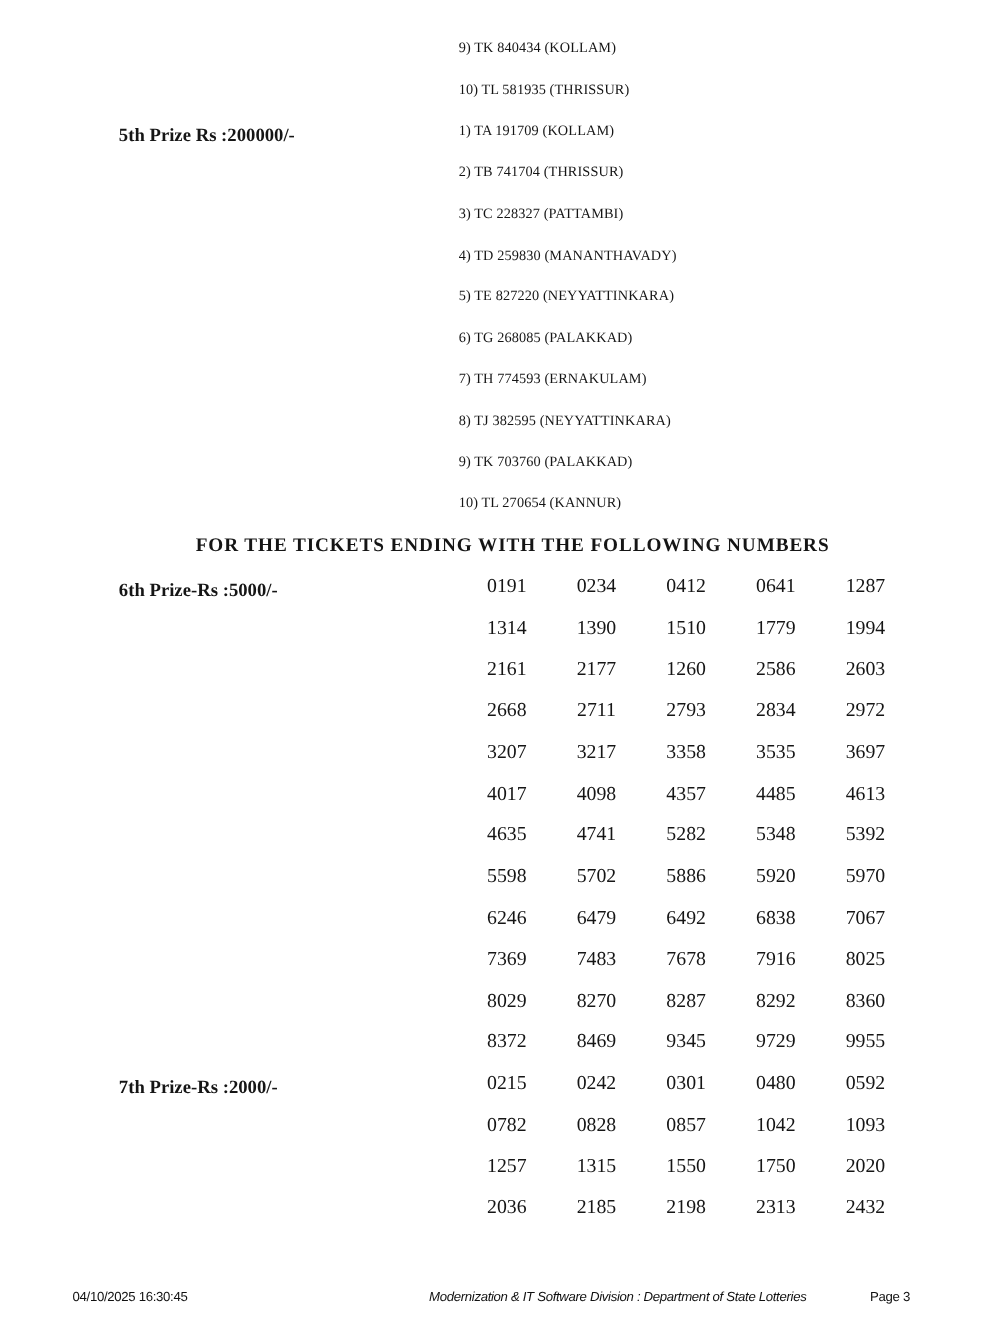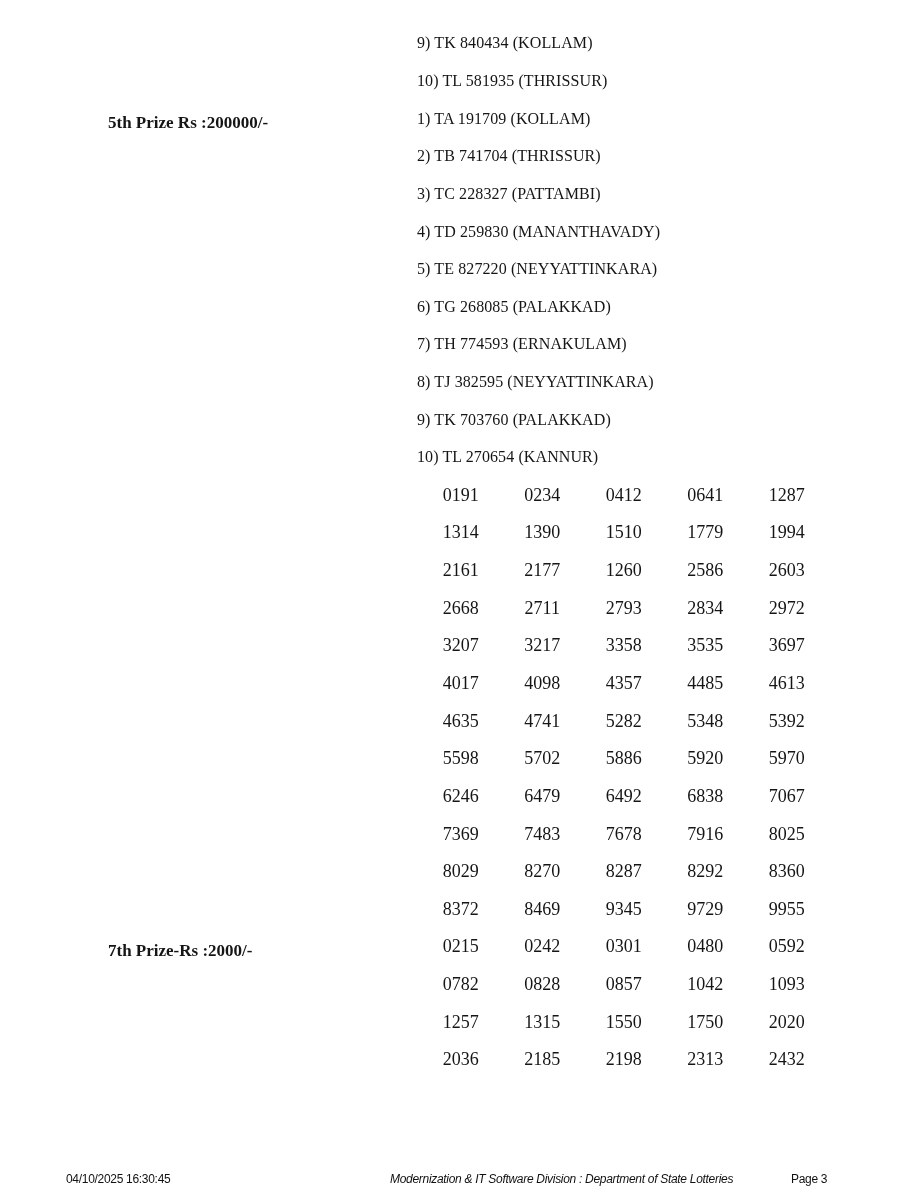--- a/index.html
+++ b/index.html
@@ -13,21 +13,21 @@
     overflow: hidden;
   }
   .content { padding-top: 24.4px; }
   .line {
     height: 37.67px;
     display: flex;
     align-items: center;
   }
   .entry-line { padding-left: 417px; }
   .entry-text {
-    font-size: 16px;
+    font-size: 13px;
     white-space: nowrap;
     letter-spacing: 0.1px;
     font-family: Liberation Serif, serif;
   }
   .section { position: relative; }
   .prize-label {
     position: absolute;
     left: 108px;
     top: 4px;
     height: 37.67px;
@@ -123,22 +123,26 @@
           <div class="line entry-line">
             <span class="entry-text">9) TK 703760 (PALAKKAD)</span>
           </div>
 
           <div class="line entry-line">
             <span class="entry-text">10) TL 270654 (KANNUR)</span>
           </div>
         </div>
     </div>
 
-
-    <div class="section">
+    <div class="line heading-line">
+      <span>FOR THE TICKETS ENDING WITH THE FOLLOWING NUMBERS</span>
+    </div>
+
+    <div class="section">
+      <div class="prize-label">6th Prize-Rs :5000/-</div>
       <div>
 
           <div class="line num-line">
             <span class="num">0191</span>
             <span class="num">0234</span>
             <span class="num">0412</span>
             <span class="num">0641</span>
             <span class="num">1287</span>
           </div>
 

